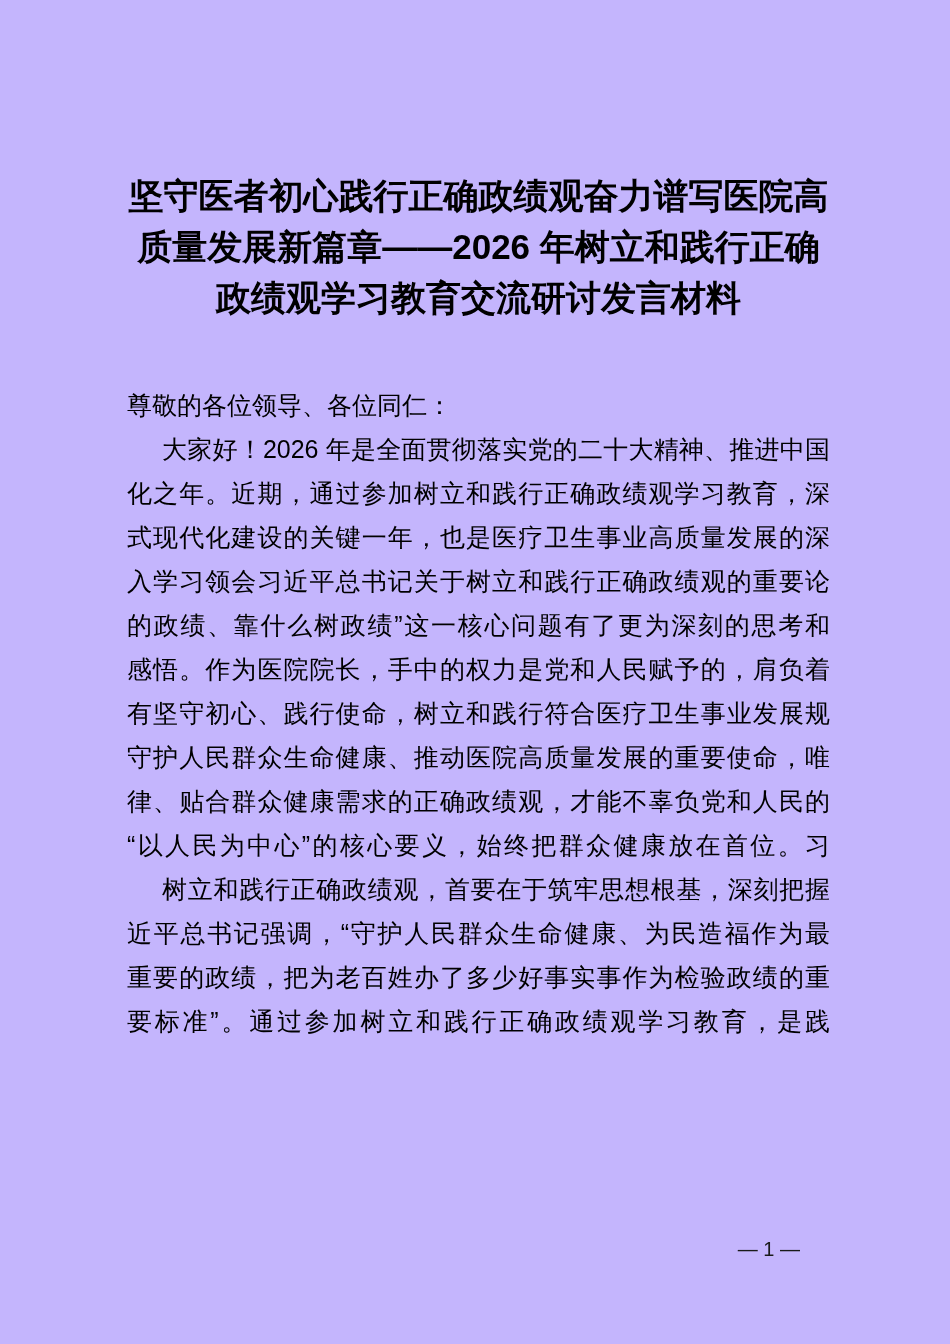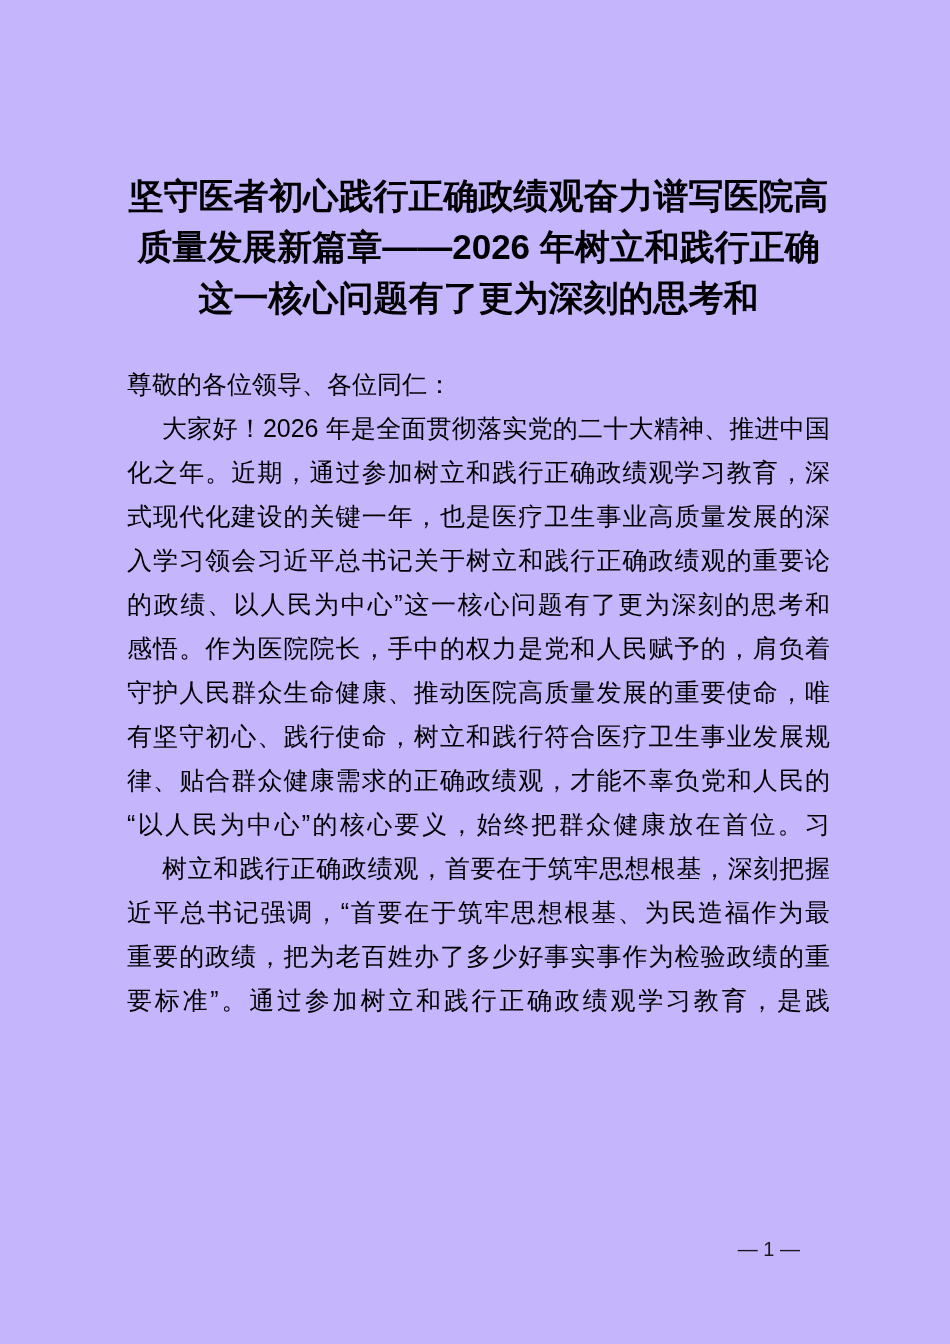--- a/index.html
+++ b/index.html
@@ -25,21 +25,21 @@
     font-weight: 700;
     font-size: 35px;
     line-height: 51px;
     letter-spacing: 0;
   }
   .title-line {
     white-space: nowrap;
   }
   .body-block {
     position: absolute;
-    top: 362px;
+    top: 383px;
     left: 127px;
     width: 703px;
     font-size: 25px;
   }
   .ln {
     height: 44px;
     line-height: 44px;
     text-align: justify;
     text-align-last: justify;
     text-justify: inter-character;
@@ -62,36 +62,36 @@
   }
 </style>
 </head>
 <body>
 
 <div class="page">
 
   <div class="title-block">
     <div class="title-line">坚守医者初心践行正确政绩观奋力谱写医院高</div>
     <div class="title-line">质量发展新篇章——2026 年树立和践行正确</div>
-    <div class="title-line">这一核心问题有了更为深刻的思考和</div>
+    <div class="title-line">政绩观学习教育交流研讨发言材料</div>
   </div>
 
   <div class="body-block">
     <div class="ln end">尊敬的各位领导、各位同仁：</div>
     <div class="ln start">大家好！2026 年是全面贯彻落实党的二十大精神、推进中国</div>
     <div class="ln">化之年。近期，通过参加树立和践行正确政绩观学习教育，深</div>
     <div class="ln">式现代化建设的关键一年，也是医疗卫生事业高质量发展的深</div>
     <div class="ln">入学习领会习近平总书记关于树立和践行正确政绩观的重要论</div>
-    <div class="ln">的政绩、以人民为中心”这一核心问题有了更为深刻的思考和</div>
+    <div class="ln">的政绩、靠什么树政绩”这一核心问题有了更为深刻的思考和</div>
     <div class="ln">感悟。作为医院院长，手中的权力是党和人民赋予的，肩负着</div>
+    <div class="ln">有坚守初心、践行使命，树立和践行符合医疗卫生事业发展规</div>
     <div class="ln">守护人民群众生命健康、推动医院高质量发展的重要使命，唯</div>
-    <div class="ln">有坚守初心、践行使命，树立和践行符合医疗卫生事业发展规</div>
     <div class="ln">律、贴合群众健康需求的正确政绩观，才能不辜负党和人民的</div>
     <div class="ln">“以人民为中心”的核心要义，始终把群众健康放在首位。习</div>
     <div class="ln start">树立和践行正确政绩观，首要在于筑牢思想根基，深刻把握</div>
-    <div class="ln">近平总书记强调，“首要在于筑牢思想根基、为民造福作为最</div>
+    <div class="ln">近平总书记强调，“守护人民群众生命健康、为民造福作为最</div>
     <div class="ln">重要的政绩，把为老百姓办了多少好事实事作为检验政绩的重</div>
     <div class="ln">要标准”。通过参加树立和践行正确政绩观学习教育，是践</div>
   </div>
 
   <div class="page-number">— 1 —</div>
 
 </div>
 
 </body></html>

